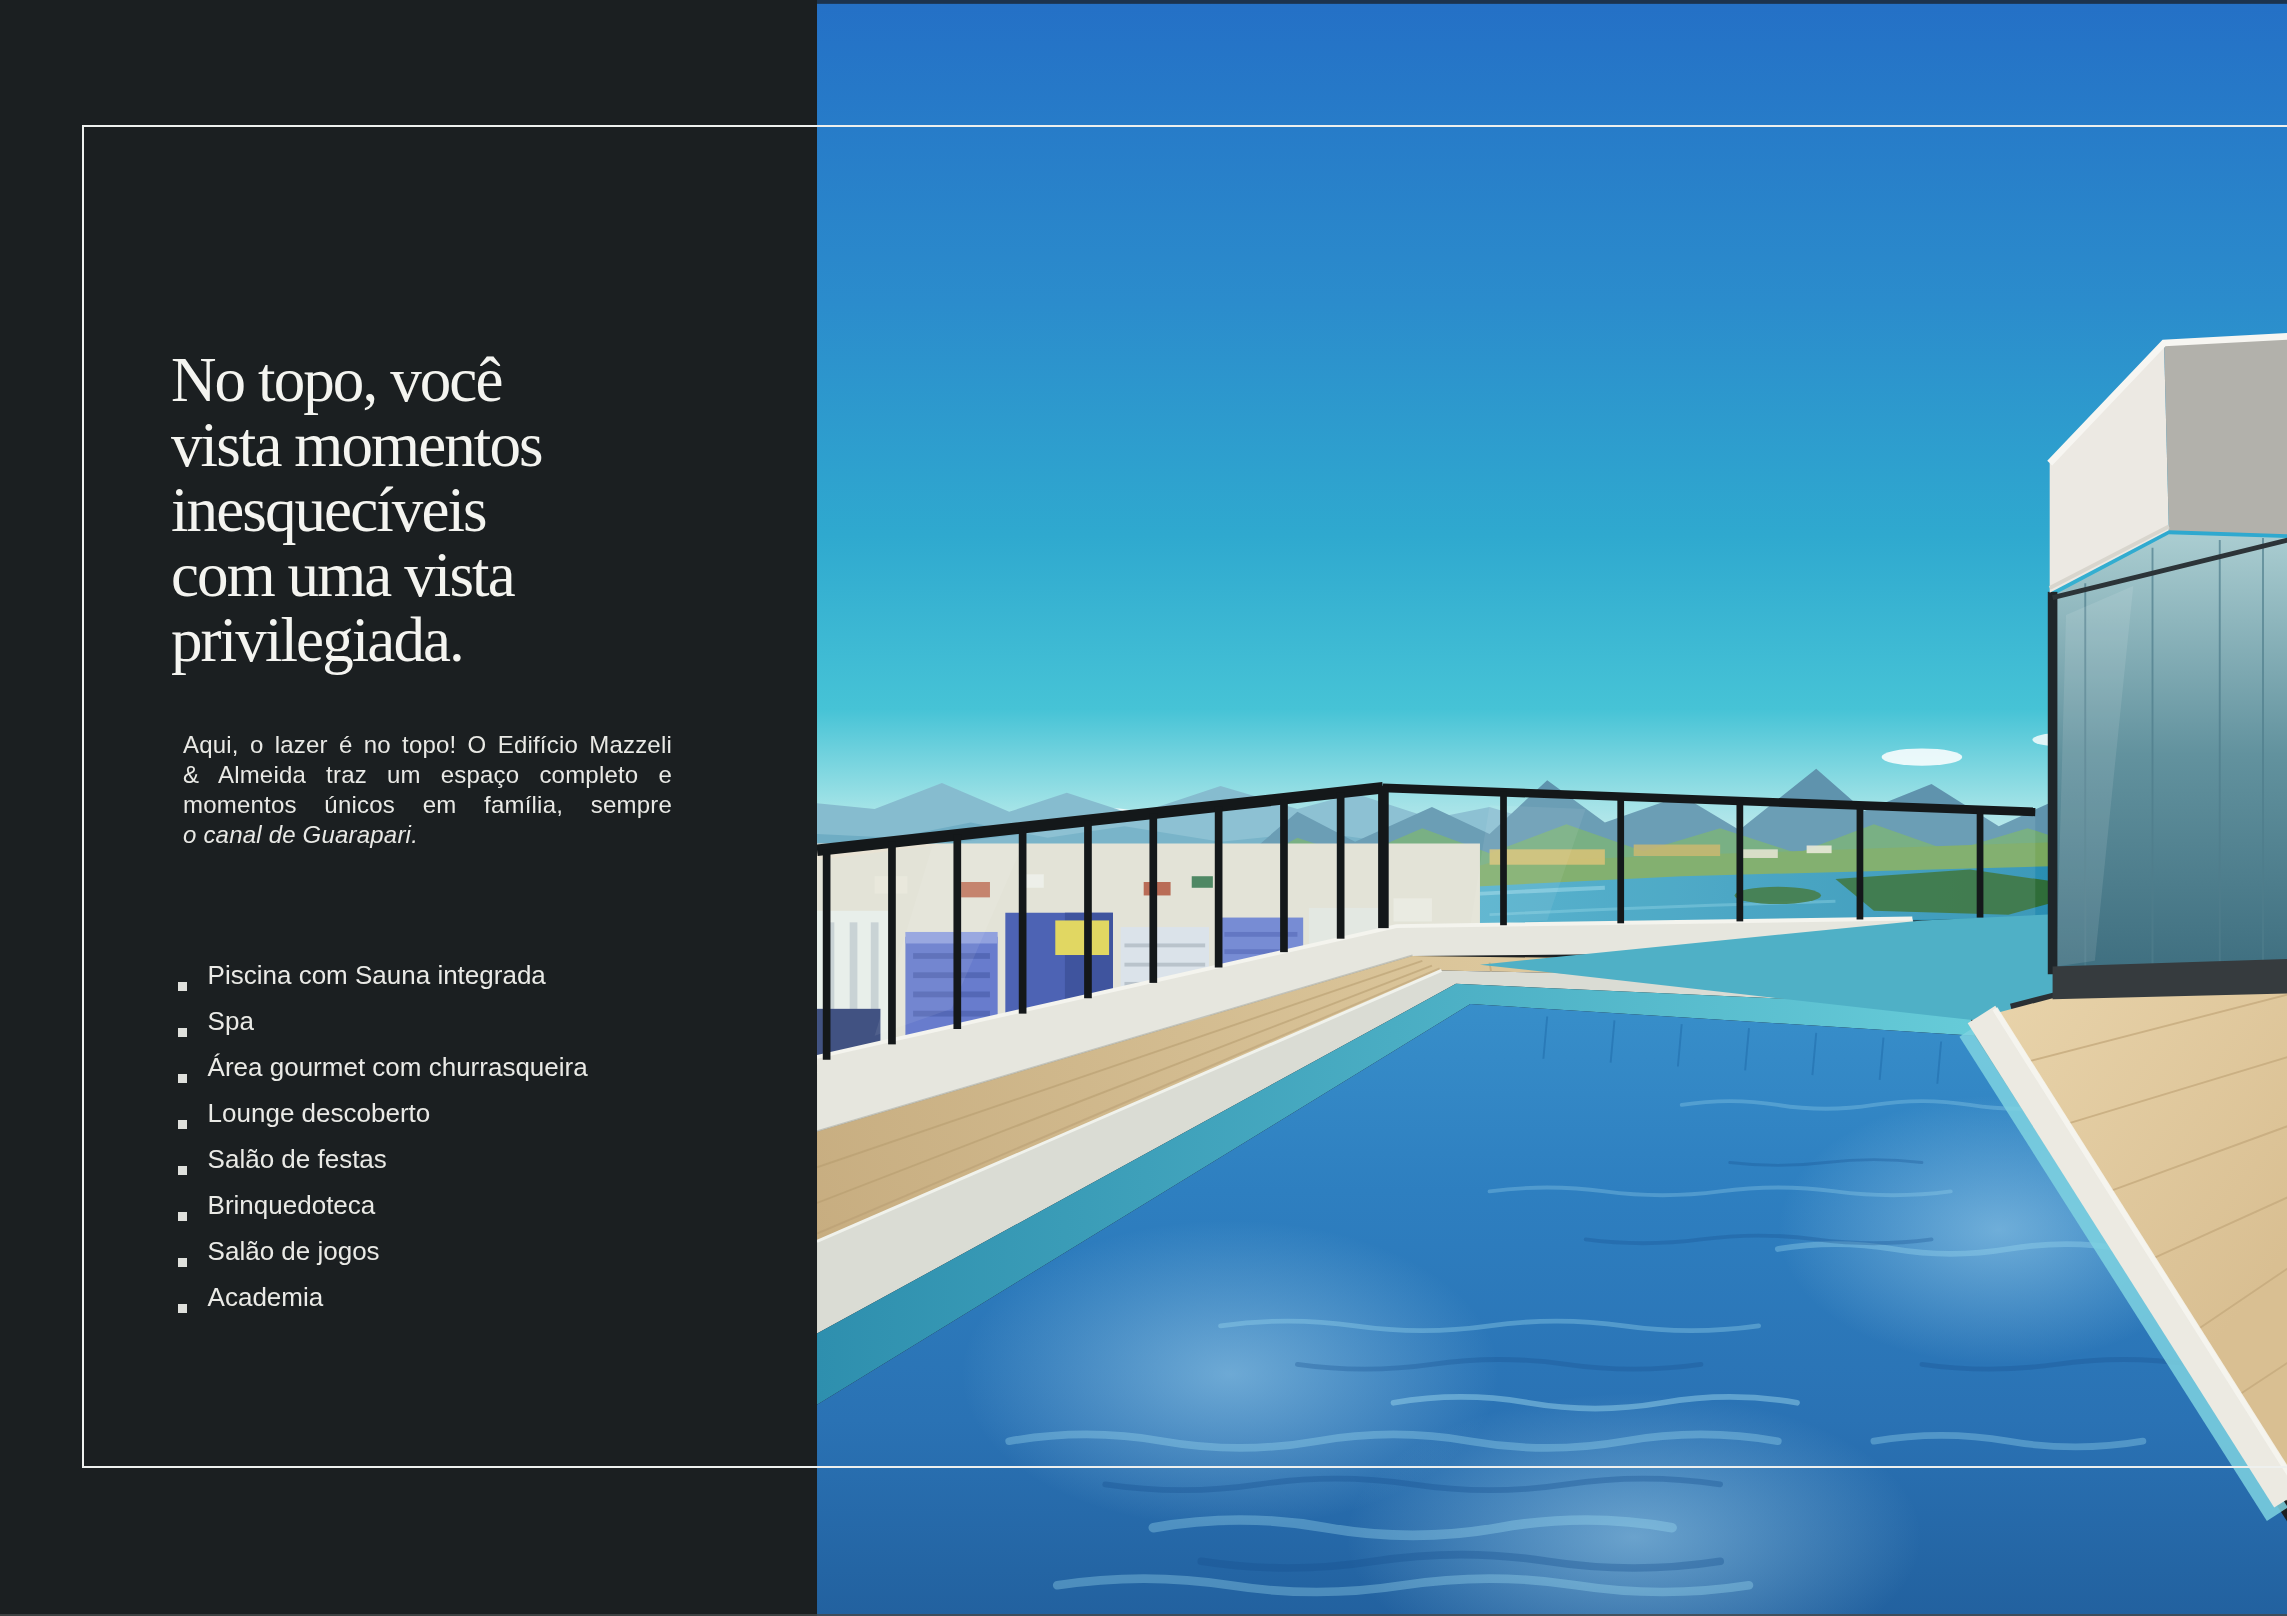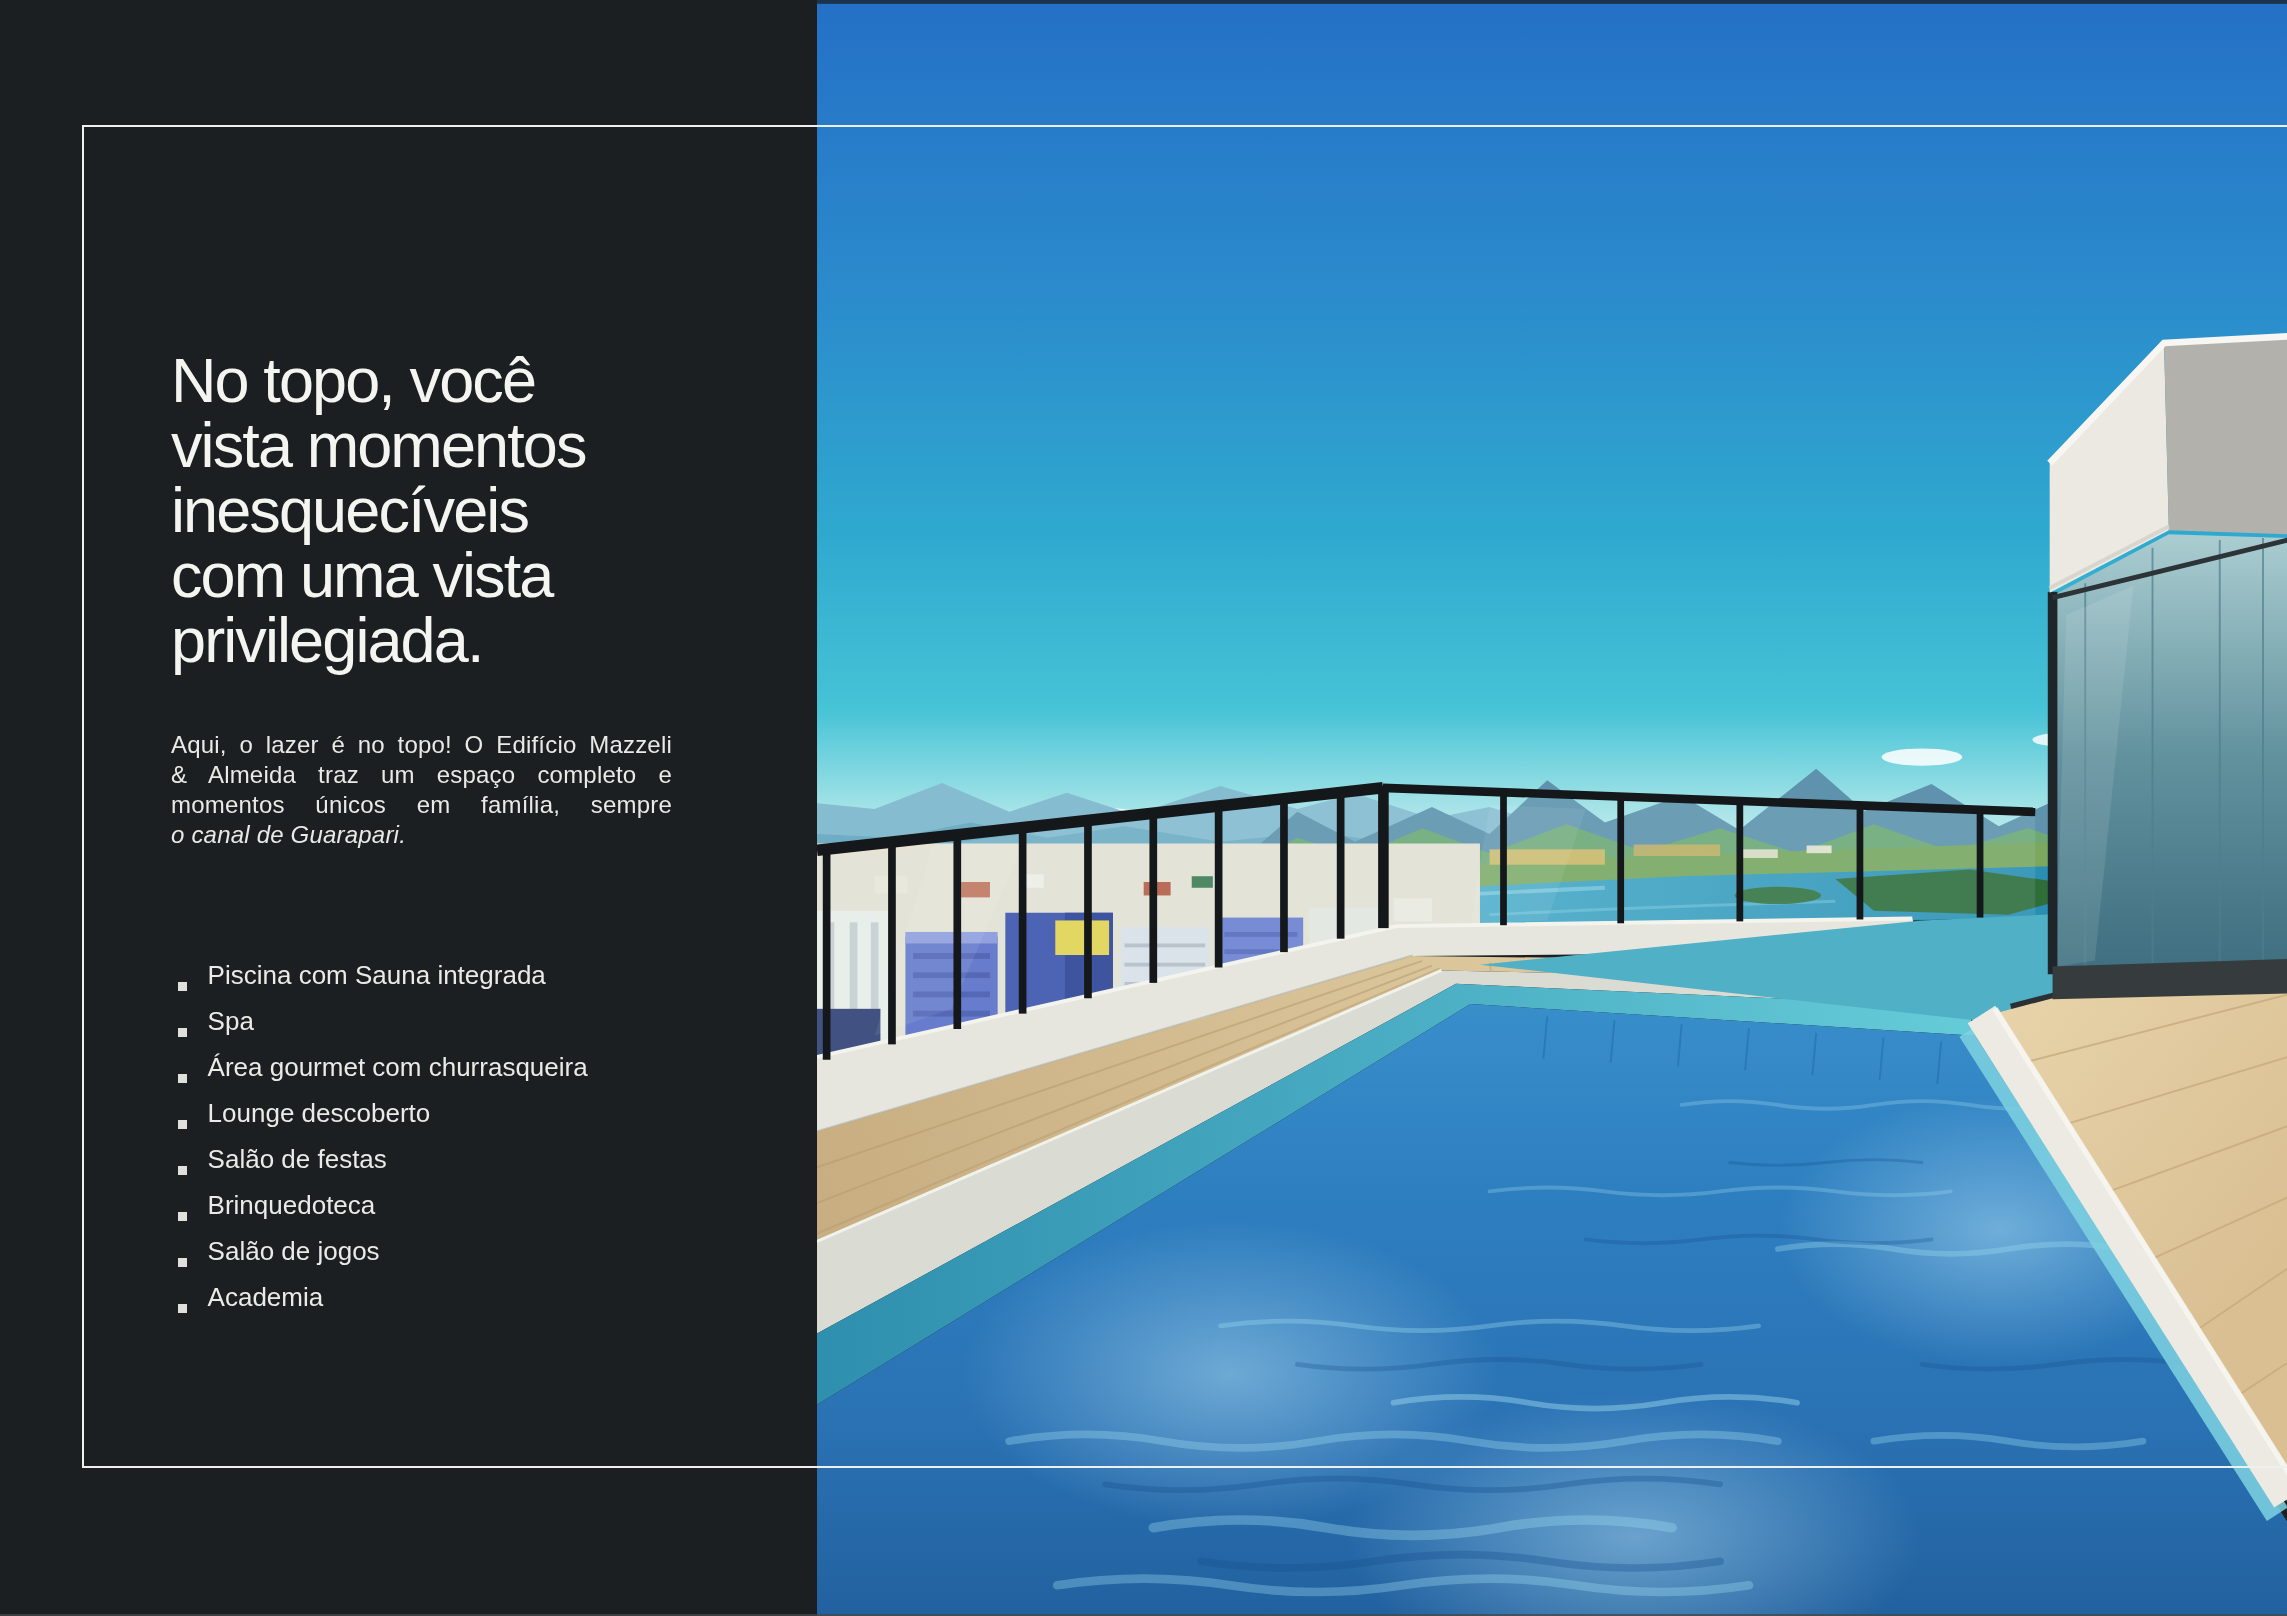--- a/index.html
+++ b/index.html
@@ -5,30 +5,30 @@
   html,body{margin:0;padding:0;}
   body{
     width:2287px;height:1617px;position:relative;overflow:hidden;
     background:#1b1f21;
     font-family:"Liberation Sans", sans-serif;
   }
   
   .panel{position:absolute;left:0;top:0;width:817px;height:1617px;background:#1b1f21;}
   .headline{
     position:absolute;left:171px;top:306px;width:596px;
-    font-family:Liberation Sans, sans-serif;
+    font-family:Liberation Serif, serif;
     font-size:63px;line-height:65px;letter-spacing:-1.9px;
     color:#f4f4f0;font-weight:400;
   }
   .headline .hl-line{display:block;}
   .paragraph{
     position:absolute;left:171px;top:730px;width:501px;
     font-size:24px;line-height:30px;color:#e9e9e5;letter-spacing:0.2px;
   }
-  .p-line{display:block;text-align:justify;text-align-last:justify;}
+  .p-line{display:block;text-align:justify;text-align-last:justify;margin-left:12px;}
   .p-line.last{text-align-last:left;font-style:italic;}
   .amenities{position:absolute;left:178px;top:945px;width:538px;}
   .amenity{display:flex;align-items:flex-end;height:46px;color:#eaeae6;font-size:26px;}
   .bullet{
     width:8.6px;height:8.6px;background:#dfe0dc;margin-right:21px;flex:0 0 8.6px;
   }
   
   .photo{position:absolute;left:817px;top:0;width:1471px;height:1617px;}
   .photo svg{display:block;}
   

